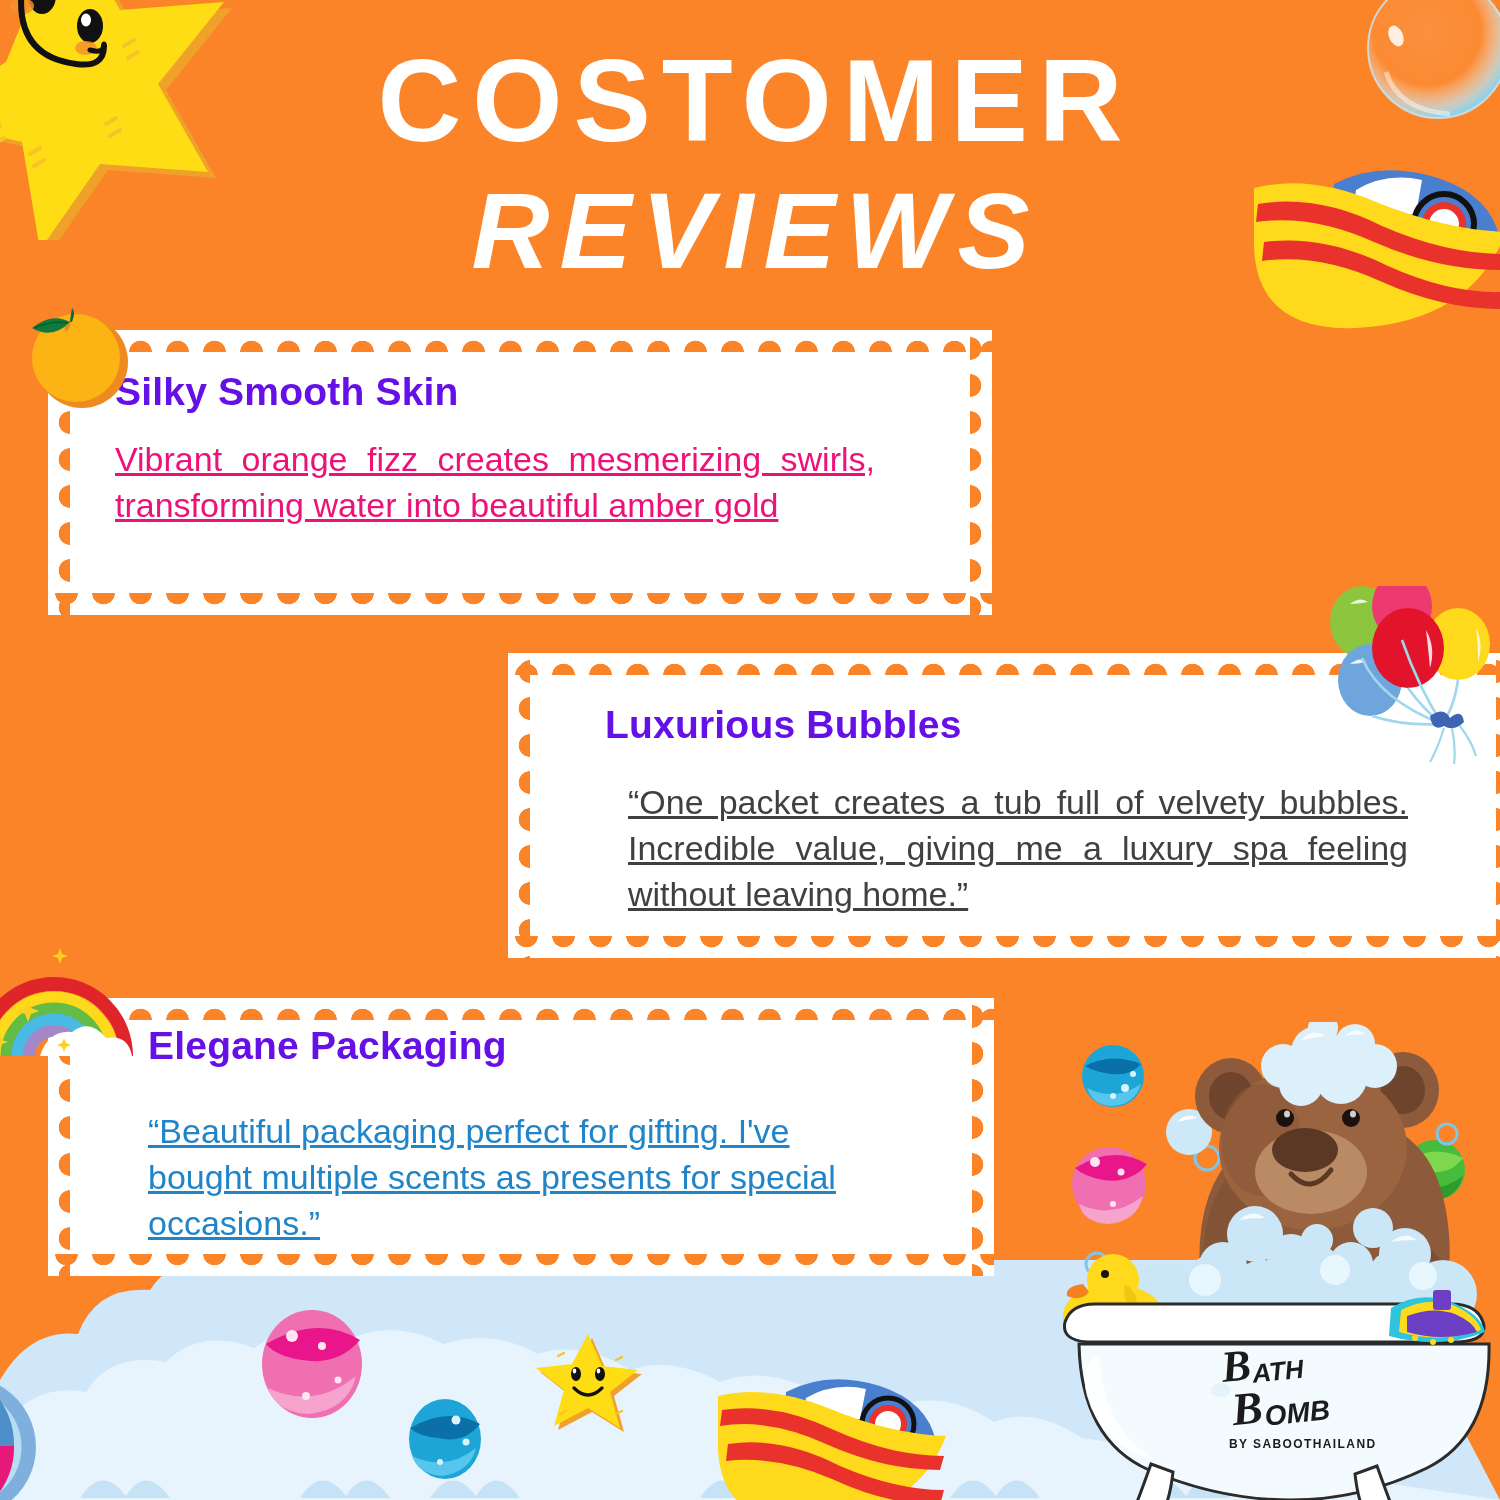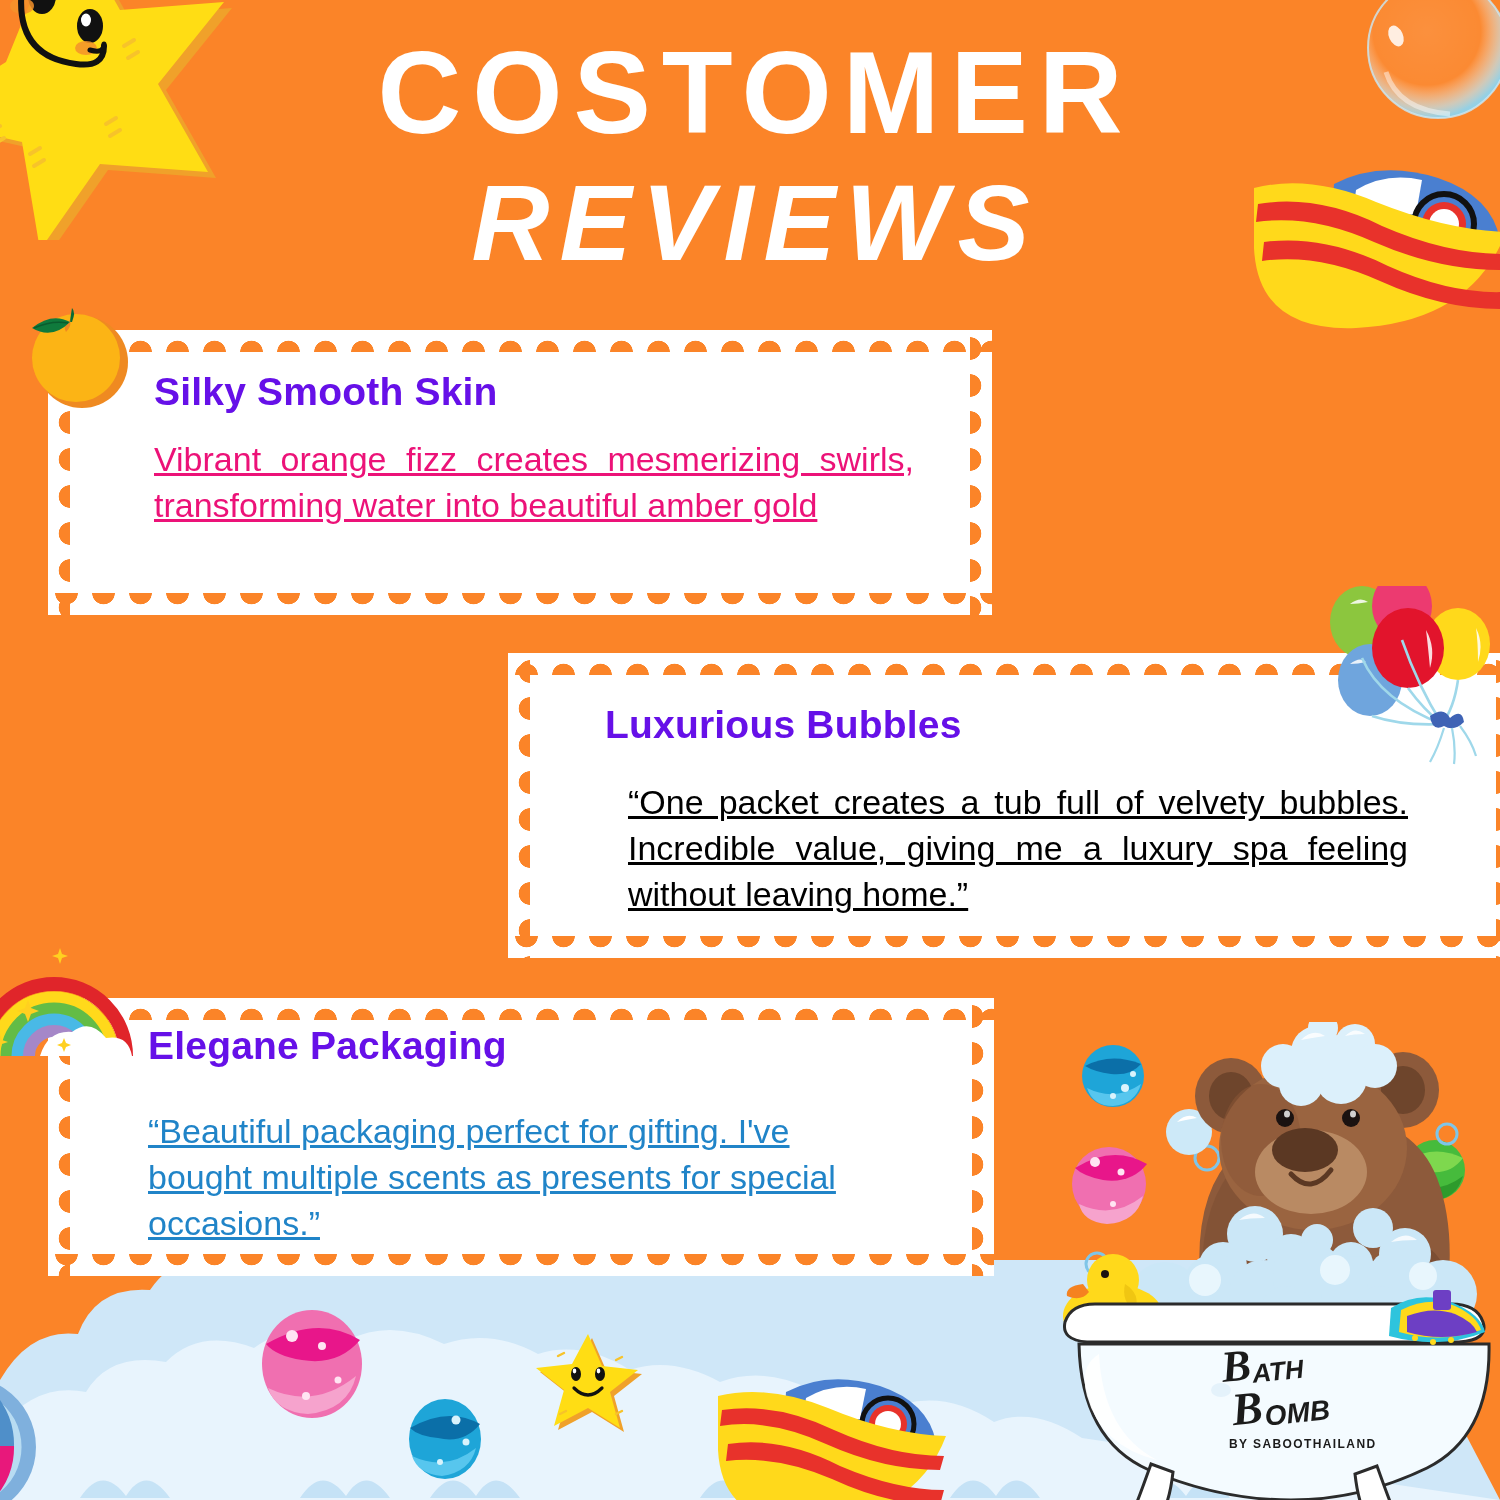--- a/index.html
+++ b/index.html
@@ -6,21 +6,21 @@
   body{
     width:1500px;height:1500px;overflow:hidden;
     background:#fb8428;
     font-family:"Liberation Sans", sans-serif;
     position:relative;
   }
   #stage{position:absolute;inset:0;width:1500px;height:1500px;overflow:hidden;}
 
   
   .title-wrap{
-    position:absolute;left:0;top:34px;width:1500px;
+    position:absolute;left:0;top:42px;width:1500px;
     text-align:center;z-index:6;pointer-events:none;
   }
   .title-line{
     color:#ffffff;
     font-weight:700;
     font-size:116px;
     line-height:1.02;
     letter-spacing:11px;
     text-indent:11px;
   }
@@ -62,28 +62,28 @@
   .card-body{
     font-size:34px;
     line-height:1.36;
     margin:0;
     text-align:justify;
     text-decoration:underline;
   }
 
   
   #card1{left:48px;top:330px;width:944px;height:285px;}
-  #card1 .card-inner{padding:40px 52px 0 106px;}
+  #card1 .card-inner{padding:40px 52px 0 67px;}
   #card1 .card-body{color:#ec1278;width:760px;}
 
   
   #card2{left:508px;top:653px;width:1010px;height:305px;}
   #card2 .card-inner{padding:50px 60px 0 62px;}
   #card2 .card-title{margin-left:35px;}
-  #card2 .card-body{color:#000000;margin-left:58px;width:780px;margin-top:32px;}
+  #card2 .card-body{color:#404040;margin-left:58px;width:780px;margin-top:32px;}
 
   
   #card3{left:48px;top:998px;width:946px;height:278px;}
   #card3 .card-inner{padding:26px 46px 0 100px;}
   #card3 .card-body{color:#2084c8;width:748px;text-align:left;margin-top:40px;}
 
   
   .deco{position:absolute;pointer-events:none;}
 
   

